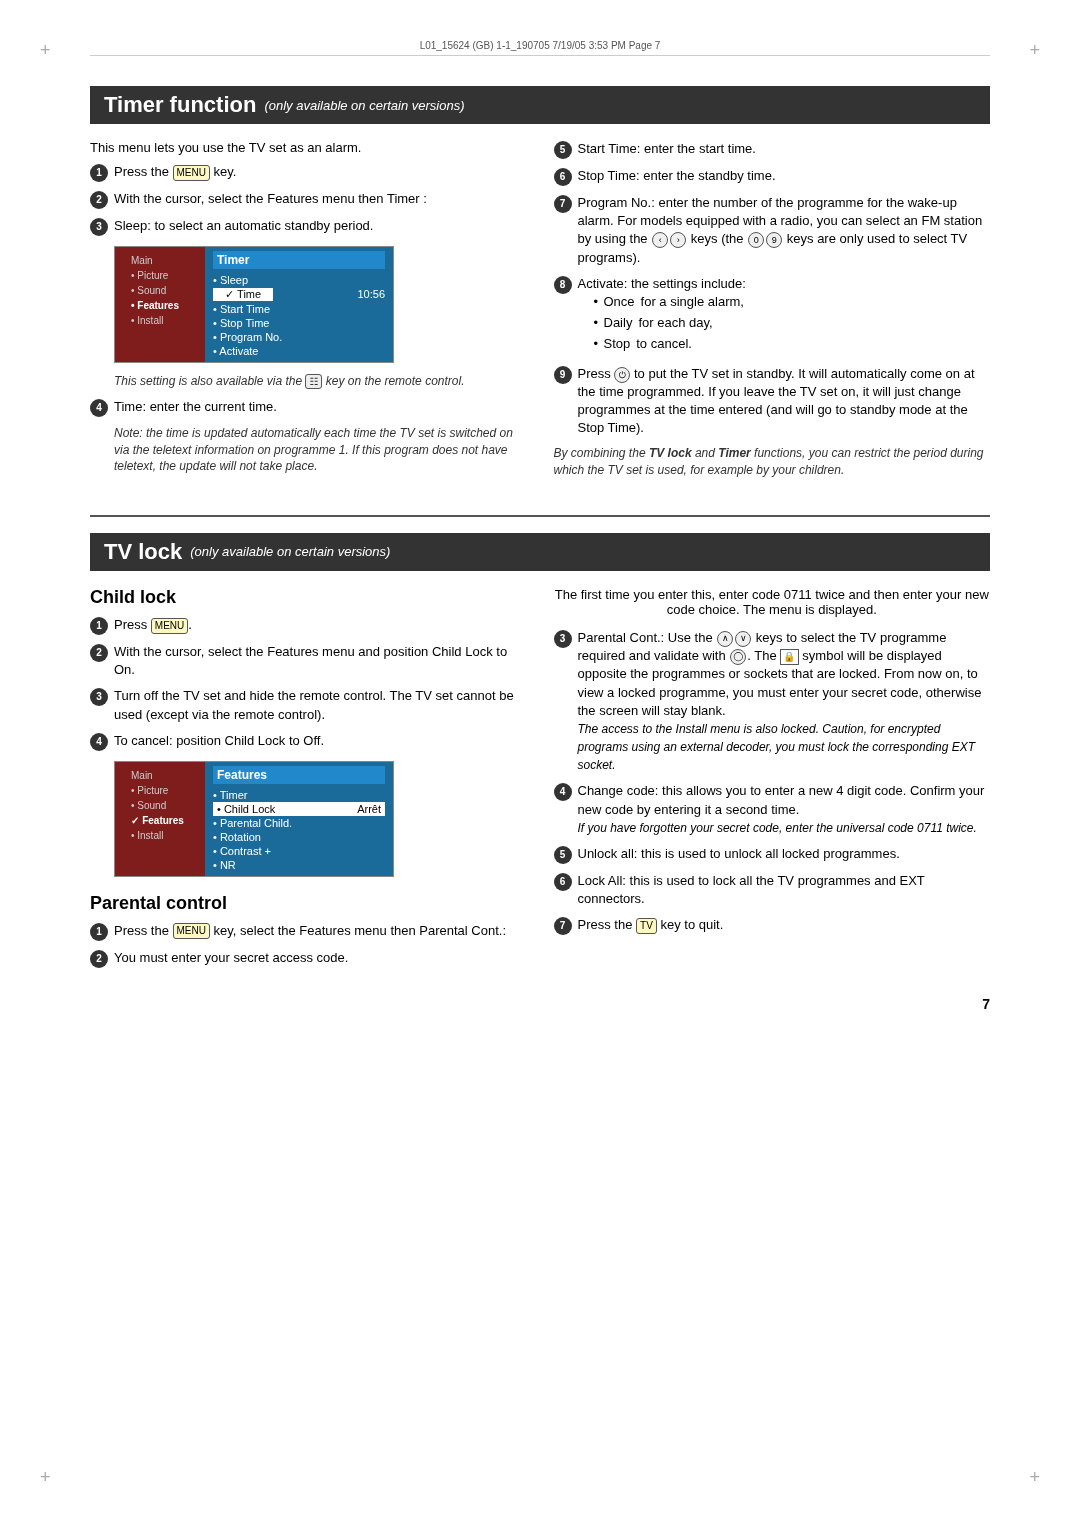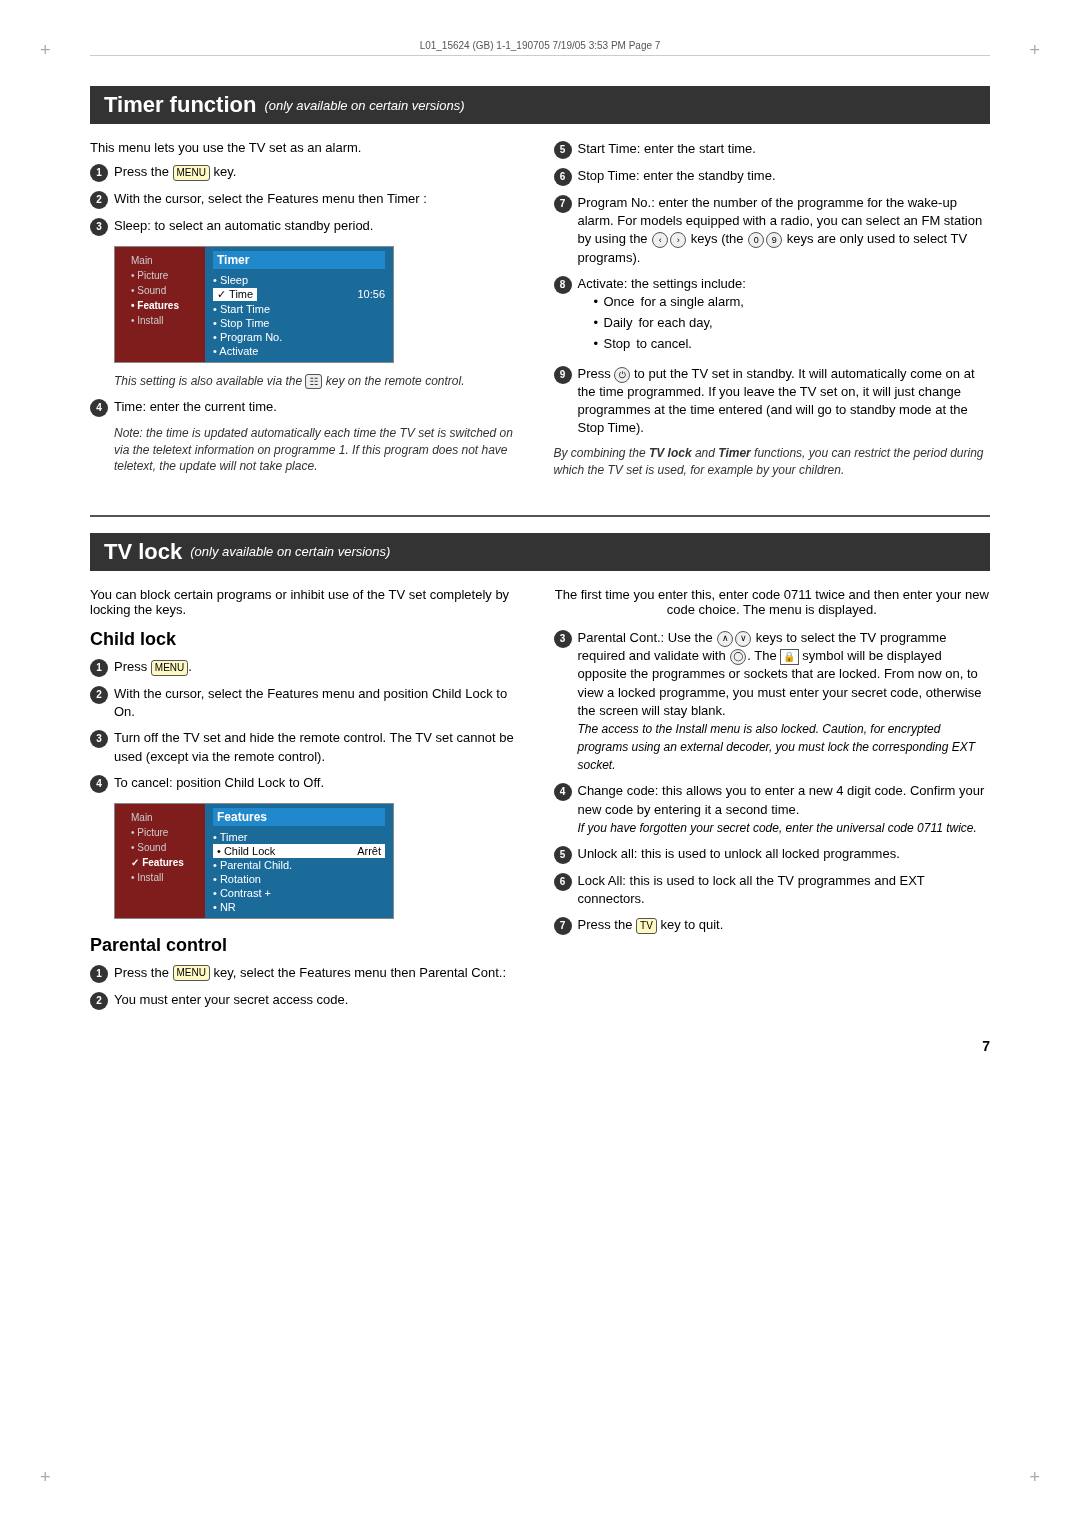--- a/index.html
+++ b/index.html
@@ -258,21 +258,21 @@
           <div class="menu-item">Main</div>
           <div class="menu-item">• Picture</div>
           <div class="menu-item">• Sound</div>
           <div class="menu-item active" style="color:#fff;font-weight:bold;">• Features</div>
           <div class="menu-item">• Install</div>
         </div>
         <div class="menu-right">
           <div class="menu-title">Timer</div>
           <div class="menu-item">• Sleep</div>
           <div class="menu-item time-row">
-            <span style="background:#fff;color:#000;padding:0 4px;">✓ Time</span>
+            <span style="background:#fff;color:#000;padding:0 12px;">✓ Time</span>
             <span>10:56</span>
           </div>
           <div class="menu-item">• Start Time</div>
           <div class="menu-item">• Stop Time</div>
           <div class="menu-item">• Program No.</div>
           <div class="menu-item">• Activate</div>
         </div>
       </div>
 
       <p class="note-text">
@@ -344,21 +344,20 @@
   <hr class="section-divider">
 
   <div class="section-title-bar">
     <span class="main-title">TV lock</span>
     <span class="sub-title">(only available on certain versions)</span>
   </div>
 
   <div class="two-col">
 
     <div class="col-left">
-      <p style="margin-bottom:12px;">You can block certain programs or inhibit use of the TV set completely by locking the keys.</p>
 
       <div class="subsection-title">Child lock</div>
 
       <ul class="step-list">
         <li>
           <span class="step-num">1</span>
           <span class="step-content">
             Press <span class="key-icon">MENU</span>.
           </span>
         </li>

